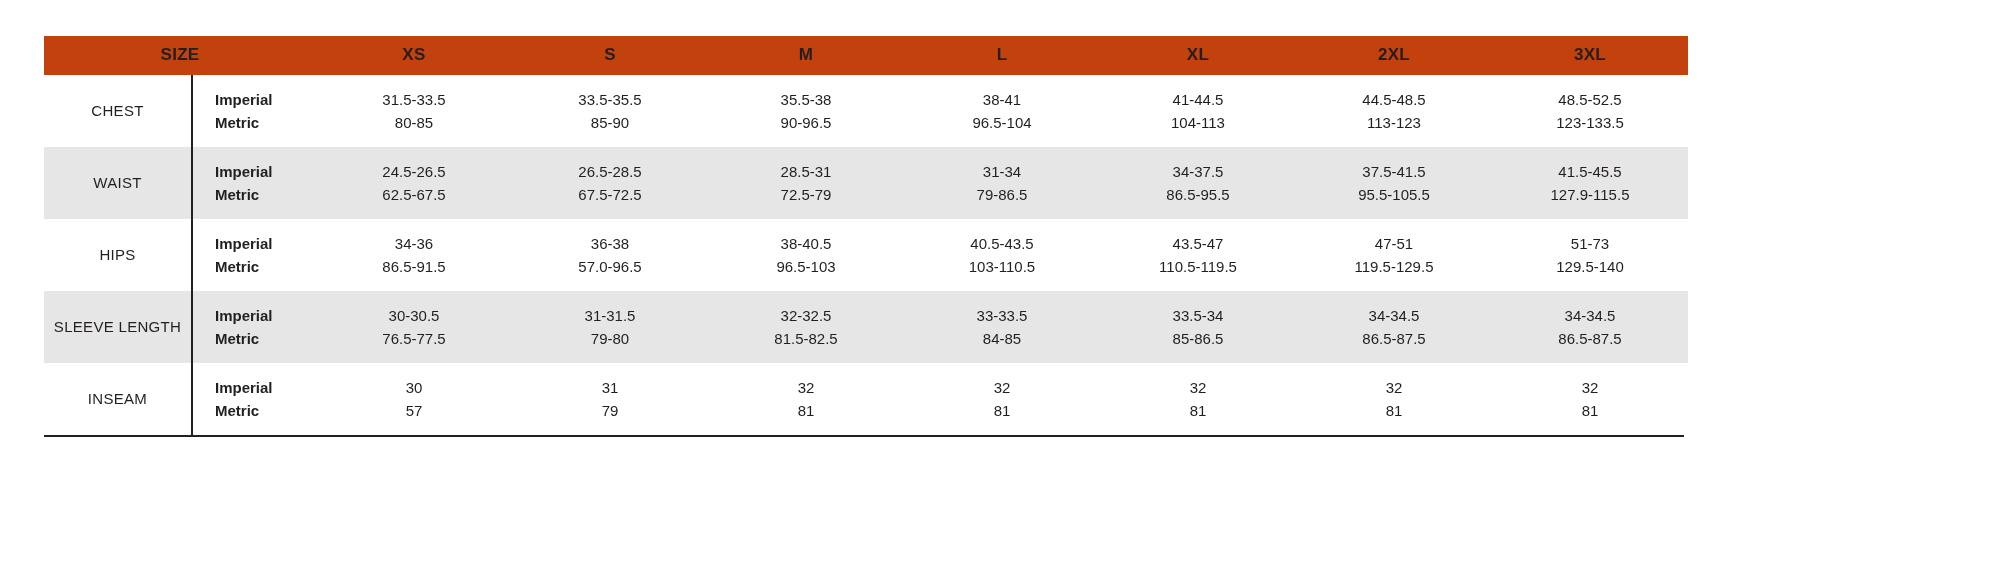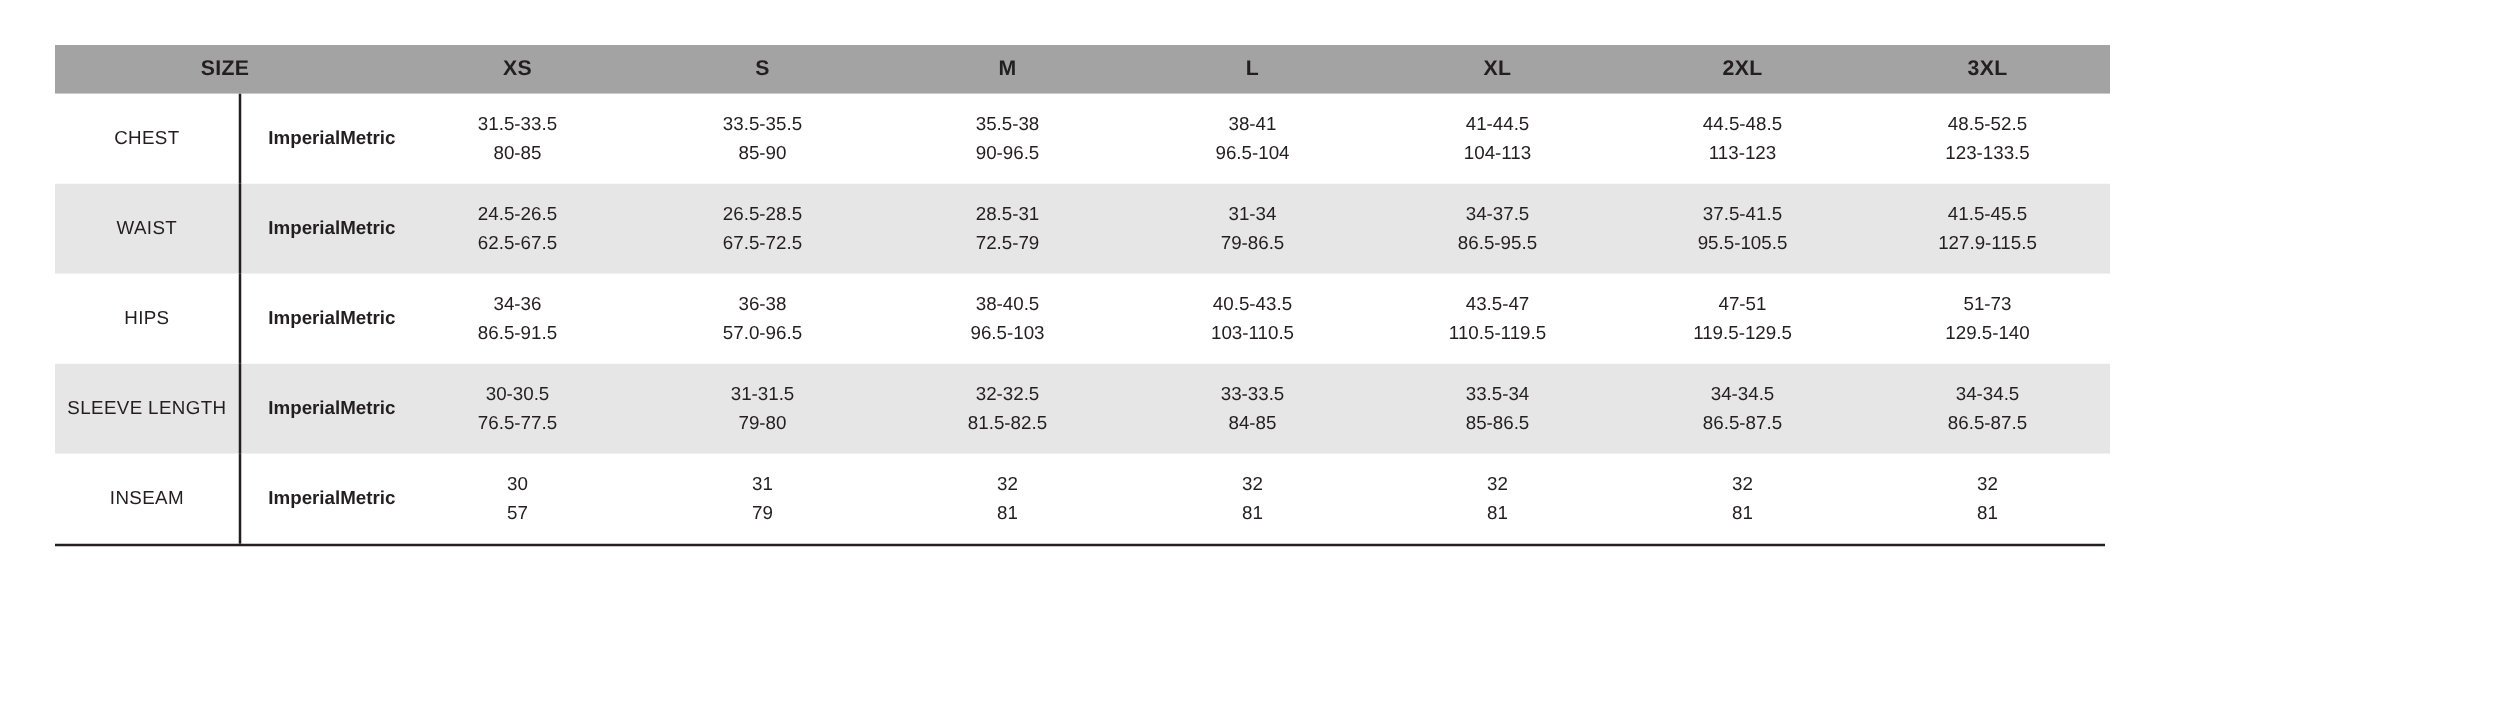--- a/index.html
+++ b/index.html
@@ -31,21 +31,21 @@
   table.size-chart {
     border-collapse: collapse;
     width: 1640px;
     table-layout: fixed;
   }
   table.size-chart col.c-label { width: 148px; }
   table.size-chart col.c-unit  { width: 124px; }
   table.size-chart col.c-size  { width: 196px; }
 
   thead th {
-    background: #a3a3a3;
+    background: #c2410c;
     font-size: 17px;
     font-weight: bold;
     color: #231f20;
     padding: 9px 0 10px 0;
     text-align: center;
     letter-spacing: 0.3px;
     margin-top: 22px;
   }
   thead th.size-head-label {
     text-align: center;
@@ -77,21 +77,21 @@
     height: 72px;
   }
   .band td {
     height: 72px;
   }
   .two-line {
     line-height: 1.55;
   }
   .unit-stack {
     display: flex;
-    flex-direction: row;
+    flex-direction: column;
     justify-content: center;
     line-height: 1.55;
   }
   .val-stack {
     display: flex;
     flex-direction: column;
     justify-content: space-between;
     line-height: 1.55;
   }
   .bottom-rule {

